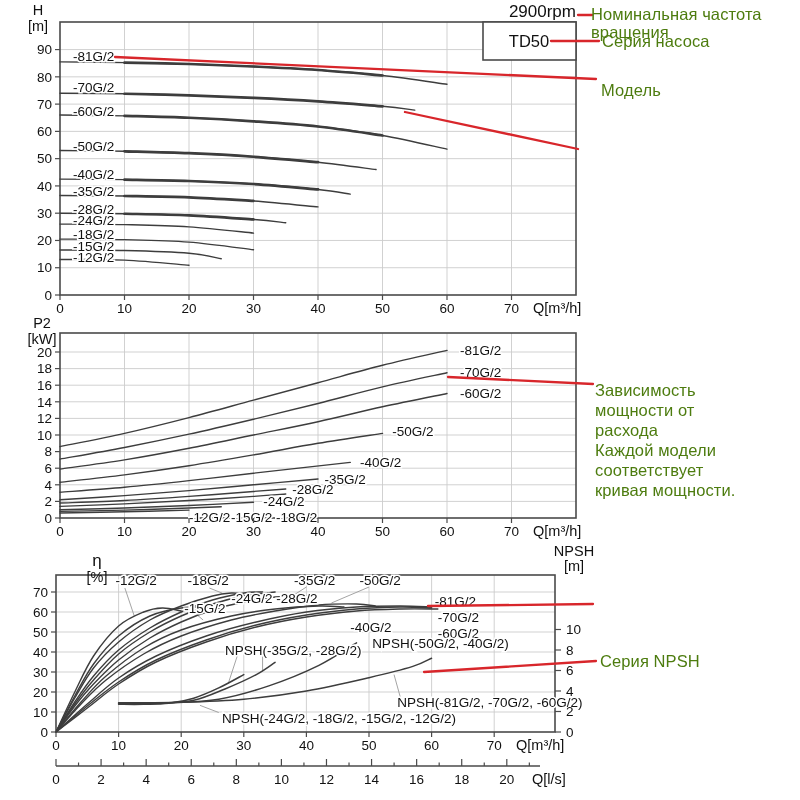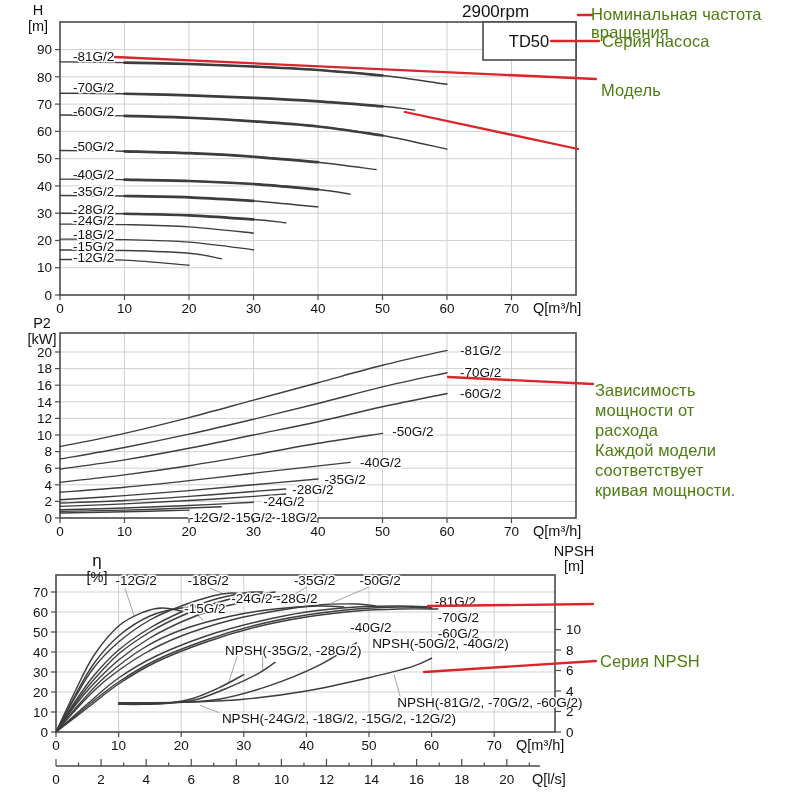--- a/index.html
+++ b/index.html
@@ -1,21 +1,21 @@
 <!DOCTYPE html>
 <html><head>
 <meta charset="utf-8">
 <style>
   html,body{margin:0;padding:0;background:#fff;}
   .page{position:relative;width:800px;height:800px;background:#fff;
         font-family:"Liberation Sans",sans-serif;color:#141414;overflow:hidden;}
   .page svg{position:absolute;left:0;top:0;}
   .note{position:absolute;white-space:pre-line;font-size:16.5px;line-height:19.5px;
         color:#4d7c0f;letter-spacing:.1px;}
-  .rpm{position:absolute;left:462px;top:2px;width:114px;
+  .rpm{position:absolute;left:462px;top:2px;width:114px;text-align:right;
        font-size:17px;color:#111;}
   svg text{font-family:"Liberation Sans",sans-serif;}
 </style>
 </head>
 <body>
 
 <div class="page">
 
   <svg id="charts" width="800" height="800" viewBox="0 0 800 800">
       <g>

